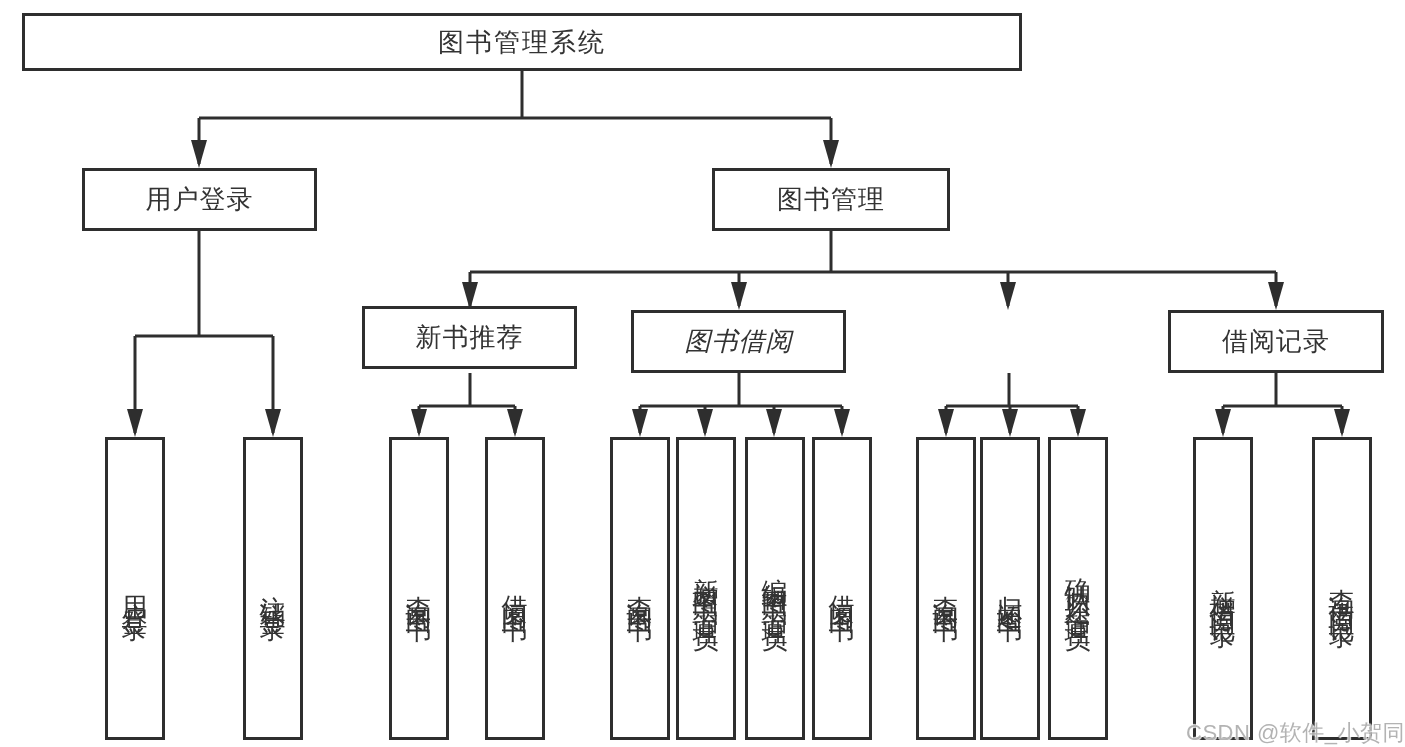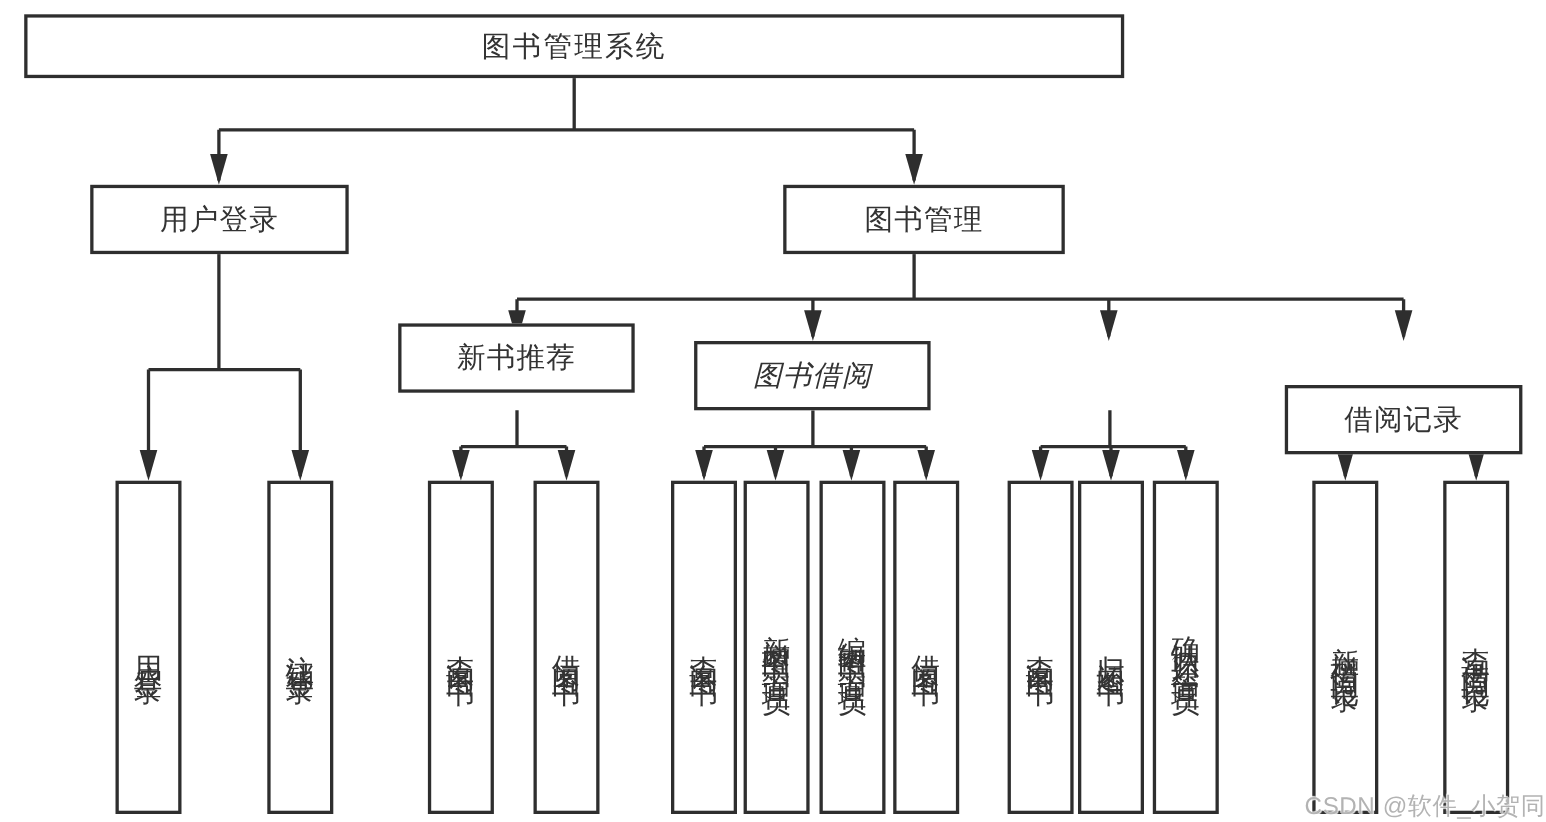--- a/index.html
+++ b/index.html
@@ -65,25 +65,25 @@
       <polygon points="1002,409 1018,409 1010,437"></polygon>
       <polygon points="1070,409 1086,409 1078,437"></polygon>
       <polygon points="1215,409 1231,409 1223,437"></polygon>
       <polygon points="1334,409 1350,409 1342,437"></polygon>
     </g>
   </svg>
 
   <div class="box hbox title" style="left:22px;top:13px;width:1000px;height:58px;">图书管理系统</div>
 
   <div class="box hbox" style="left:82px;top:168px;width:235px;height:63px;">用户登录</div>
-  <div class="box hbox" style="left:712px;top:168px;width:256px;height:63px;">图书管理</div>
+  <div class="box hbox" style="left:712px;top:168px;width:238px;height:63px;">图书管理</div>
 
-  <div class="box hbox" style="left:362px;top:294px;width:215px;height:63px;">新书推荐</div>
+  <div class="box hbox" style="left:362px;top:306px;width:215px;height:63px;">新书推荐</div>
   <div class="box hbox" style="left:631px;top:310px;width:215px;height:63px;font-style:italic;">图书借阅</div>
-  <div class="box hbox" style="left:1168px;top:310px;width:216px;height:63px;margin-top:40px;">借阅记录</div>
+  <div class="box hbox" style="left:1168px;top:310px;width:216px;height:63px;">借阅记录</div>
 
   <div class="box vbox" style="left:105px;top:437px;width:60px;height:303px;">用户登录</div>
   <div class="box vbox" style="left:243px;top:437px;width:60px;height:303px;">注销登录</div>
 
   <div class="box vbox" style="left:389px;top:437px;width:60px;height:303px;">查询图书</div>
   <div class="box vbox" style="left:485px;top:437px;width:60px;height:303px;">借阅图书</div>
 
   <div class="box vbox" style="left:610px;top:437px;width:60px;height:303px;">查询图书</div>
   <div class="box vbox" style="left:676px;top:437px;width:60px;height:303px;">新增图书（管理员）</div>
   <div class="box vbox" style="left:745px;top:437px;width:60px;height:303px;">编辑图书（管理员）</div>

